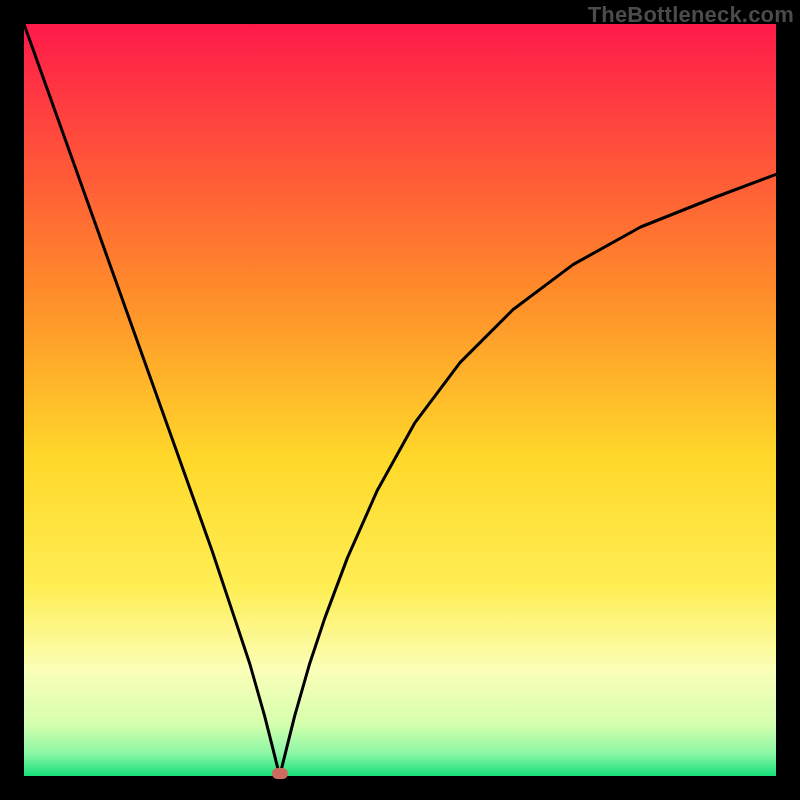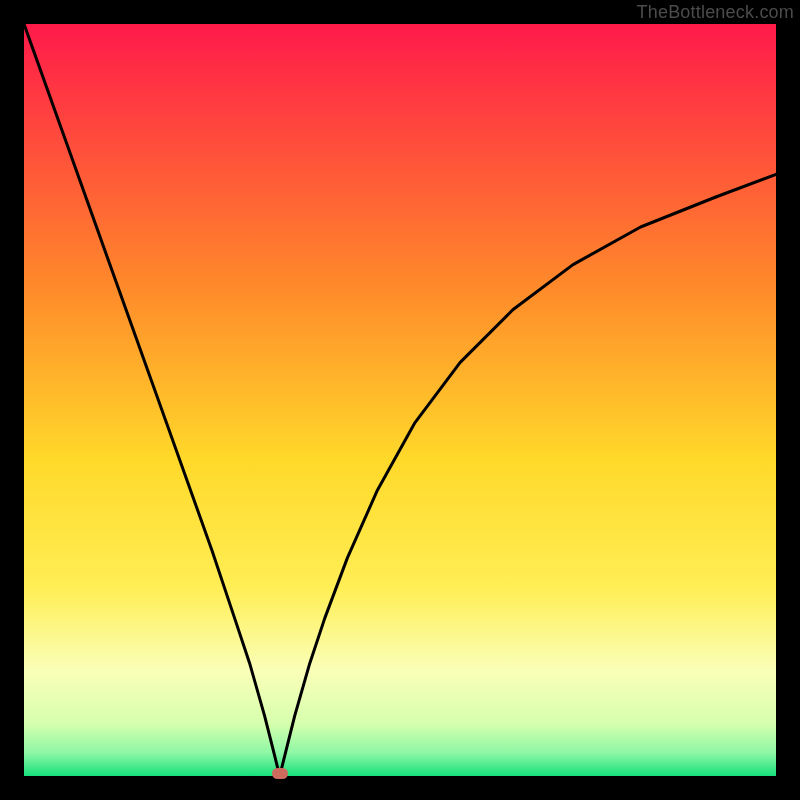--- a/index.html
+++ b/index.html
@@ -24,22 +24,22 @@
     left: 0;
     top: 0;
     width: 100%;
     height: 100%;
   }
   .watermark {
     position: absolute;
     top: 2px;
     right: 6px;
     color: #4b4b4b;
-    font-size: 18px;
-    font-weight: 400;
+    font-size: 22px;
+    font-weight: 700;
     letter-spacing: 0.2px;
     z-index: 4;
   }
   svg.curve {
     position: absolute;
     left: 0;
     top: 0;
     width: 752px;
     height: 752px;
     z-index: 3;

